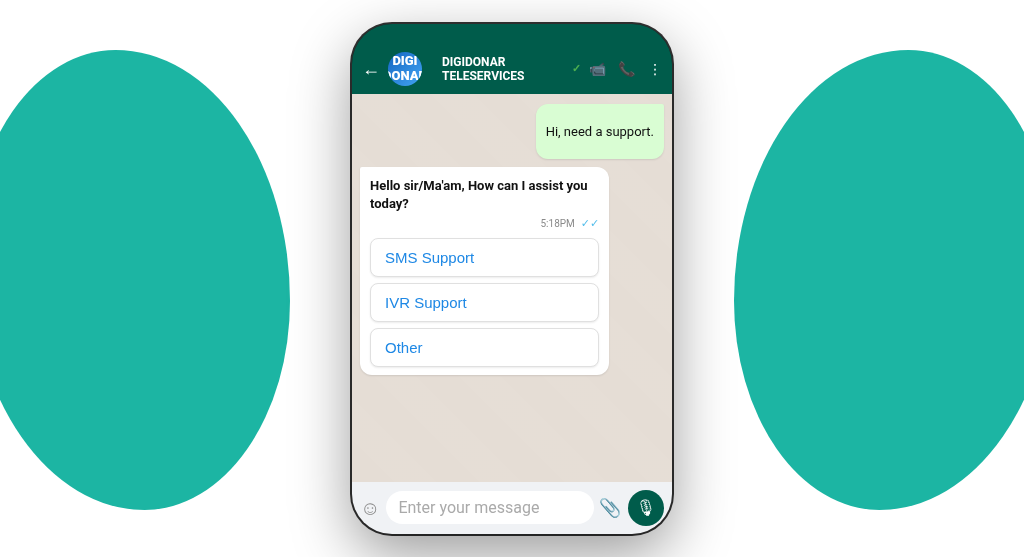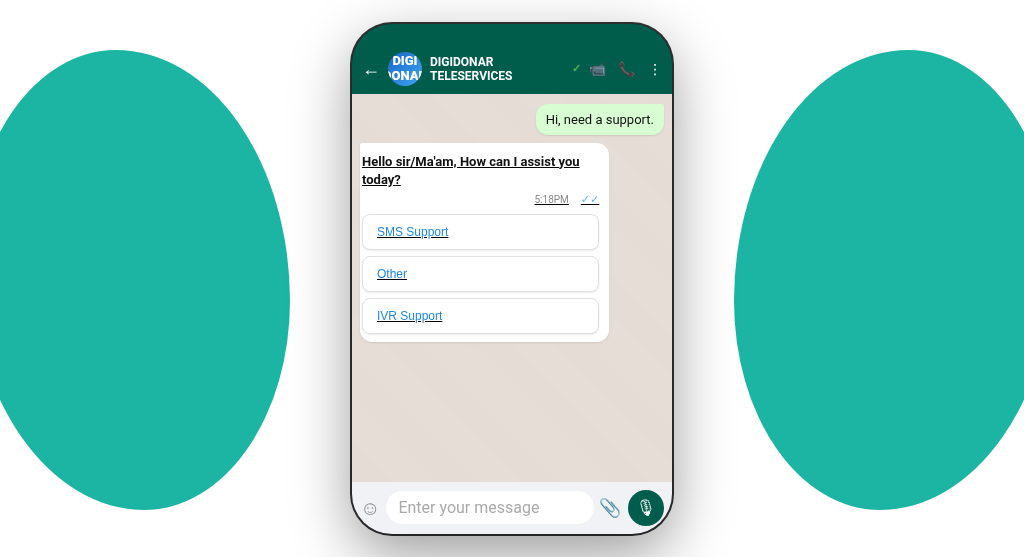--- a/index.html
+++ b/index.html
@@ -110,20 +110,21 @@
       justify-content: center;
       font-size: 13px;
       font-weight: 900;
       color: white;
       text-align: center;
       line-height: 1.1;
     }
 
     .wa-contact-info {
       flex: 1;
+      margin-left: 12px;
     }
 
     .wa-contact-name {
       font-size: 12px;
       font-weight: 700;
       color: white;
       display: flex;
       align-items: center;
       gap: 4px;
     }
@@ -162,74 +163,73 @@
           rgba(255,255,255,0.03) 30px,
           rgba(255,255,255,0.03) 60px
         );
     }
 
     
     .msg-outgoing {
       align-self: flex-end;
       background: #d9fdd3;
       border-radius: 12px 2px 12px 12px;
-      padding: 8px 10px;
+      padding: 20px 10px;
       max-width: 65%;
       font-size: 13px;
       color: #111;
       box-shadow: 0 1px 2px rgba(0,0,0,0.1);
     }
 
     
     .msg-incoming-block {
       align-self: flex-start;
       background: white;
       border-radius: 2px 12px 12px 12px;
-      padding: 10px 10px 8px 2px;
+      padding: 10px 10px 8px 10px;
       max-width: 82%;
       box-shadow: 0 1px 2px rgba(0,0,0,0.1);
-      text-decoration: underline;
     }
 
     .msg-incoming-text {
       font-size: 13px;
       font-weight: 700;
       color: #111;
       line-height: 1.4;
       margin-bottom: 4px;
     }
 
     .msg-time {
       font-size: 10px;
       color: #8a8a8a;
       display: flex;
       align-items: center;
       justify-content: flex-end;
-      gap: 12px;
+      gap: 6px;
     }
 
     .msg-ticks {
       color: #53bdeb;
       font-size: 11px;
     }
 
     
     .msg-buttons {
       display: flex;
       flex-direction: column;
       gap: 6px;
       margin-top: 8px;
     }
 
     .msg-button {
       background: white;
       border: 1px solid #e0e0e0;
       border-radius: 8px;
       padding: 10px 14px;
-      font-size: 12px;
+      font-size: 15px;
       font-weight: 500;
       color: #1e88e5;
       cursor: pointer;
       text-align: left;
       box-shadow: 0 1px 2px rgba(0,0,0,0.08);
     }
 
     
     .input-bar {
       background: #f0f2f5;
@@ -323,22 +323,22 @@
 
       <div class="msg-incoming-block">
         <div class="msg-incoming-text">Hello sir/Ma'am, How can I assist you today?</div>
         <div class="msg-time">
           <span>5:18PM</span>
           <span class="msg-ticks">✓✓</span>
         </div>
 
         <div class="msg-buttons">
           <button class="msg-button">SMS Support</button>
+          <button class="msg-button">IVR Support</button>
           <button class="msg-button">Other</button>
-          <button class="msg-button">IVR Support</button>
         </div>
       </div>
 
     </div>
 
     <div class="input-bar">
       <span class="emoji-btn">☺</span>
       <div class="input-field">
         <span class="input-field-text">Enter your message</span>
       </div>

